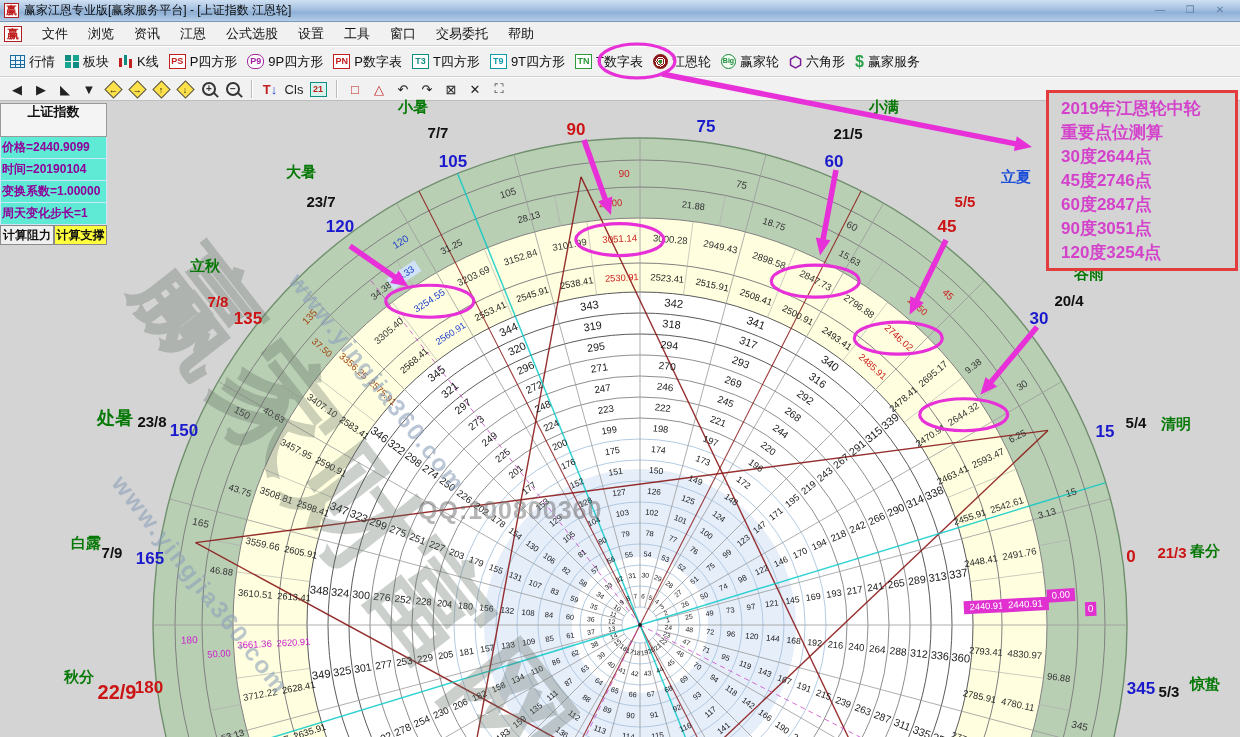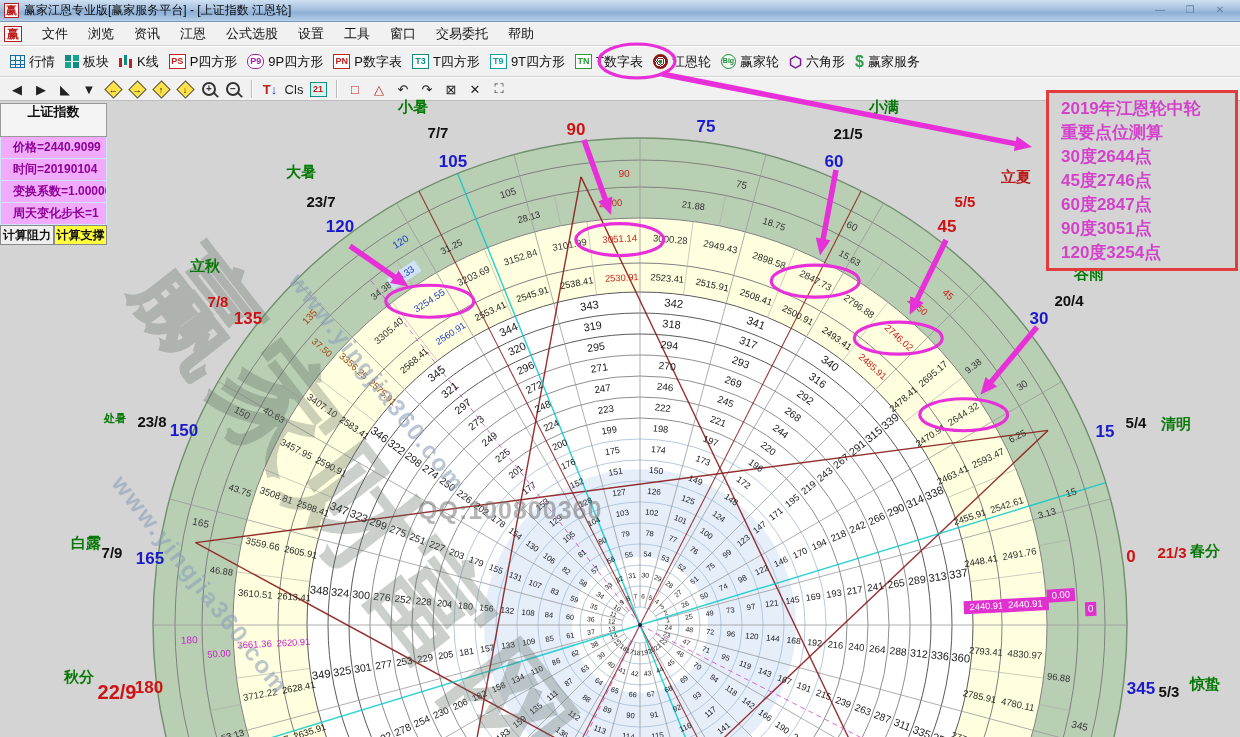--- a/index.html
+++ b/index.html
@@ -69,22 +69,22 @@
     right:-5px; bottom:-2px; transform:rotate(45deg); }
   .red { color:#c02020; } .blue { color:#2040c0; }
 
   
   .content { position:absolute; left:0; top:101px; width:1240px; height:636px; background:#d4d4d4; }
 
   
   .info-panel { position:absolute; left:0; top:103px; width:107px; z-index:30; font-weight:bold; }
   .ip-head { height:34px; background:#f4f4f4; border:1px solid #9a9a9a; font-size:13px; color:#111;
     text-align:center; line-height:16px; }
-  .ip-row { height:22px; background:#f0abfc; border:1px solid #cfe6f6; border-top:none; font-size:12px;
-    color:#90009a; line-height:20px; padding-left:12px; white-space:nowrap; overflow:hidden; }
+  .ip-row { height:22px; background:#5eead4; border:1px solid #cfe6f6; border-top:none; font-size:12px;
+    color:#90009a; line-height:20px; padding-left:1px; white-space:nowrap; overflow:hidden; }
   .ip-btns { display:flex; }
   .ip-btn { width:54px; height:20px; font-size:12px; line-height:18px; text-align:center;
     border:1px solid #8a8a8a; background:#f0f0f0; color:#111; }
   .ip-btn.active { background:#ffff3e; width:53px; }
 
   
   .wm { position:absolute; z-index:6; pointer-events:none; white-space:nowrap; font-weight:bold; }
   .wm-brand { font-size:118px; color:rgba(95,110,95,.32); transform:rotate(52deg); transform-origin:0 0; letter-spacing:8px; }
   .wm-site { font-size:24px; color:rgba(140,160,185,.6); transform:rotate(52deg); transform-origin:0 0; letter-spacing:2px; }
   .wm-qq { font-size:25px; color:rgba(120,120,120,.55); letter-spacing:1px; }
@@ -1901,25 +1901,25 @@
 
   <div class="wm wm-brand" style="left:225px; top:215px;">赢家财富网</div>
   <div class="wm wm-site" style="left:305px; top:268px;">www.yingjia360.com</div>
   <div class="wm wm-site" style="left:128px; top:470px;">www.yingjia360.com</div>
   <div class="wm wm-qq" style="left:418px; top:496px;">QQ:100800360</div>
 
   <div id="outer-labels">
       <div class="outer-lab" style="left: 413px; top: 107px; color: rgb(6, 120, 6); font-size: 15px;">小暑</div>
       <div class="outer-lab" style="left: 301px; top: 172px; color: rgb(6, 120, 6); font-size: 15px;">大暑</div>
       <div class="outer-lab" style="left: 205px; top: 266px; color: rgb(6, 120, 6); font-size: 15px;">立秋</div>
-      <div class="outer-lab" style="left: 115px; top: 418px; color: rgb(6, 120, 6); font-size: 11px; text-align: center;">处暑</div>
+      <div class="outer-lab" style="left: 115px; top: 418px; color: rgb(6, 120, 6); font-size: 18px; text-align: center;">处暑</div>
       <div class="outer-lab" style="left: 86px; top: 543px; color: rgb(6, 120, 6); font-size: 15px;">白露</div>
       <div class="outer-lab" style="left: 79px; top: 677px; color: rgb(6, 120, 6); font-size: 15px;">秋分</div>
       <div class="outer-lab" style="left: 884px; top: 107px; color: rgb(6, 120, 6); font-size: 15px;">小满</div>
-      <div class="outer-lab" style="left: 1016px; top: 177px; color: #b91c1c; font-size: 15px;">立夏</div>
+      <div class="outer-lab" style="left: 1016px; top: 177px; color: #1d4ed8; font-size: 15px;">立夏</div>
       <div class="outer-lab" style="left: 1089px; top: 274px; color: rgb(6, 120, 6); font-size: 15px;">谷雨</div>
       <div class="outer-lab" style="left: 1176px; top: 424px; color: rgb(6, 120, 6); font-size: 15px;">清明</div>
       <div class="outer-lab" style="left: 1205px; top: 551px; color: rgb(6, 120, 6); font-size: 15px;">春分</div>
       <div class="outer-lab" style="left: 1205px; top: 684px; color: rgb(6, 120, 6); font-size: 15px;">惊蛰</div>
       <div class="outer-lab" style="left: 438px; top: 132px; color: rgb(16, 16, 16); font-size: 15px;">7/7</div>
       <div class="outer-lab" style="left: 321px; top: 201px; color: rgb(16, 16, 16); font-size: 15px;">23/7</div>
       <div class="outer-lab" style="left: 218px; top: 301px; color: rgb(204, 20, 20); font-size: 15px;">7/8</div>
       <div class="outer-lab" style="left: 152px; top: 421px; color: rgb(16, 16, 16); font-size: 15px;">23/8</div>
       <div class="outer-lab" style="left: 112px; top: 552px; color: rgb(16, 16, 16); font-size: 15px;">7/9</div>
       <div class="outer-lab" style="left: 117px; top: 692px; color: rgb(204, 20, 20); font-size: 20px;">22/9</div>

